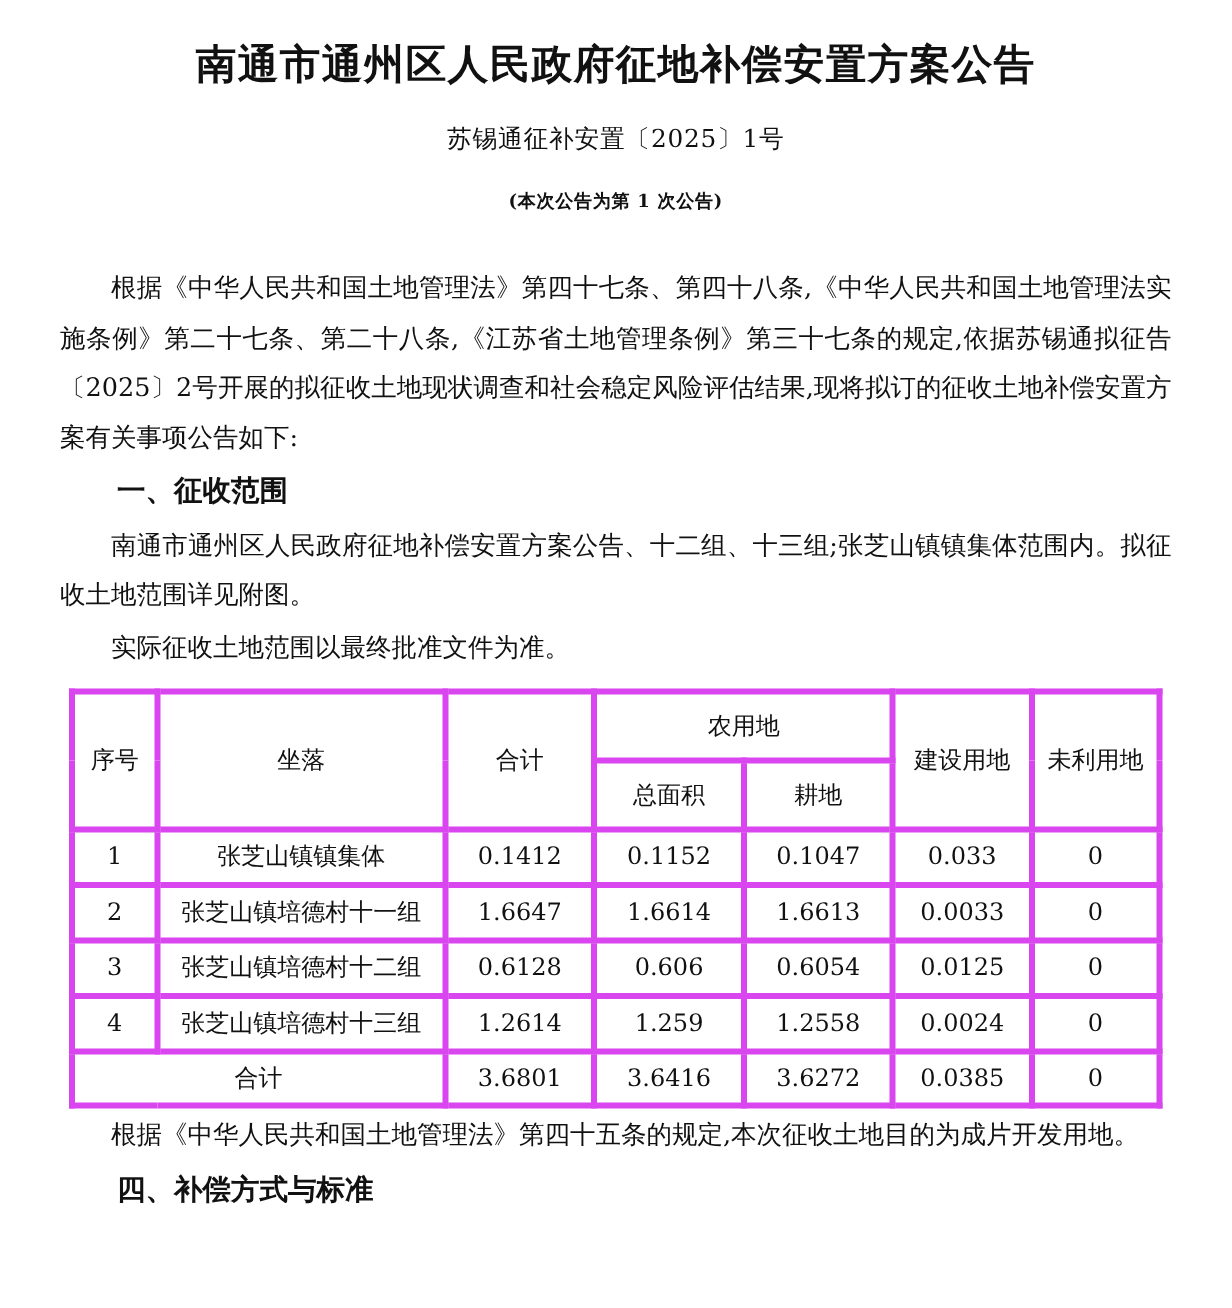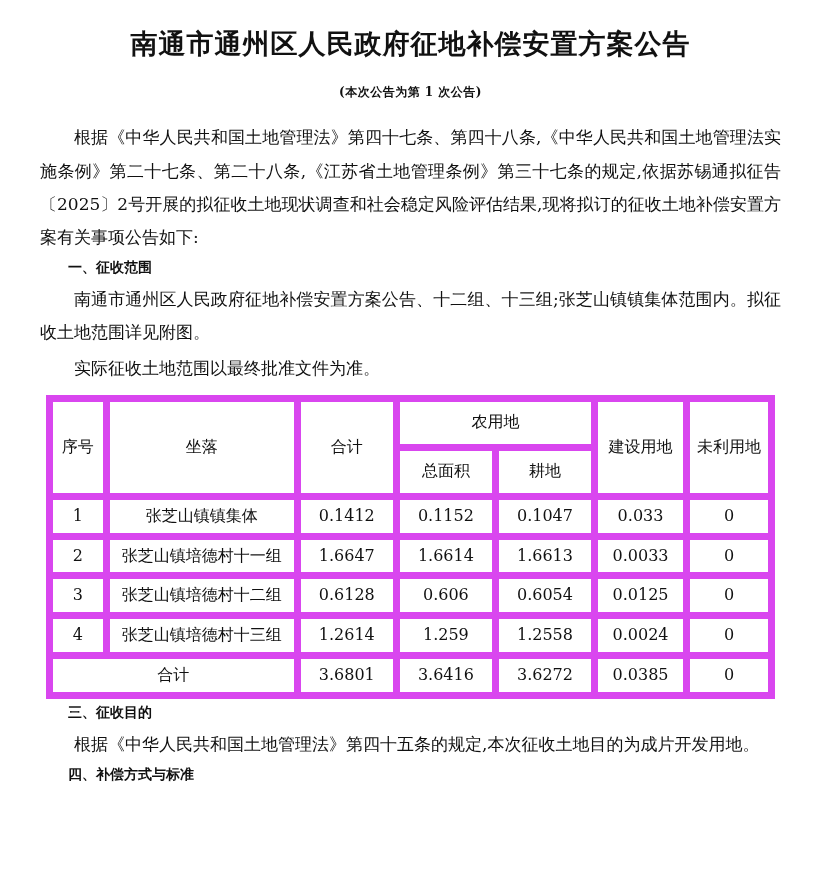--- a/index.html
+++ b/index.html
@@ -51,40 +51,40 @@
     line-height: 1.95;
     text-align: justify;
     text-justify: inter-ideograph;
     margin: 0;
   }
   .para {
     text-indent: 2em;
     margin-top: 2px;
   }
   .para.first {
-    margin-top: 20px;
+    margin-top: 33px;
   }
   .section-head {
     text-indent: 2em;
     font-weight: bold;
-    font-size: 14px;
+    font-size: 19px;
     line-height: 1.95;
     margin: 0;
   }
   .tbl-wrap {
     margin: 10px 6px 0 6px;
   }
   table.land {
     border-collapse: collapse;
     width: 100%;
     font-size: 16px;
     table-layout: fixed;
   }
   table.land th, table.land td {
-    border: 7px solid #d946ef;
+    border: 4px solid #d946ef;
     text-align: center;
     vertical-align: middle;
     padding: 6px 2px;
     font-weight: normal;
     line-height: 1.3;
   }
   table.land tr.headrow th {
     height: 30px;
   }
   table.land .c-no { width: 8%; }
@@ -96,20 +96,21 @@
   table.land .c-unused { width: 12%; }
 </style>
 </head>
 <body>
 
 <div class="page">
   <div class="inner">
 
     <h1 class="doc-title">南通市通州区人民政府征地补偿安置方案公告</h1>
 
+    <div class="doc-number">苏锡通征补安置〔2025〕1号</div>
 
     <div class="doc-round">(本次公告为第 1 次公告)</div>
 
     <p class="body-text para first">根据《中华人民共和国土地管理法》第四十七条、第四十八条,《中华人民共和国土地管理法实施条例》第二十七条、第二十八条,《江苏省土地管理条例》第三十七条的规定,依据苏锡通拟征告〔2025〕2号开展的拟征收土地现状调查和社会稳定风险评估结果,现将拟订的征收土地补偿安置方案有关事项公告如下:</p>
 
     <p class="section-head">一、征收范围</p>
     <p class="body-text para">南通市通州区人民政府征地补偿安置方案公告、十二组、十三组;张芝山镇镇集体范围内。拟征收土地范围详见附图。</p>
     <p class="body-text para">实际征收土地范围以最终批准文件为准。</p>
 
 
@@ -180,19 +181,18 @@
             <td>3.6801</td>
             <td>3.6416</td>
             <td>3.6272</td>
             <td>0.0385</td>
             <td>0</td>
           </tr>
         </tbody>
       </table>
     </div>
 
-    <p class="section-head">三、征收目的</p>
     <p class="body-text para">根据《中华人民共和国土地管理法》第四十五条的规定,本次征收土地目的为成片开发用地。</p>
 
     <p class="section-head">四、补偿方式与标准</p>
 
   </div>
 </div>
 
 </body></html>

